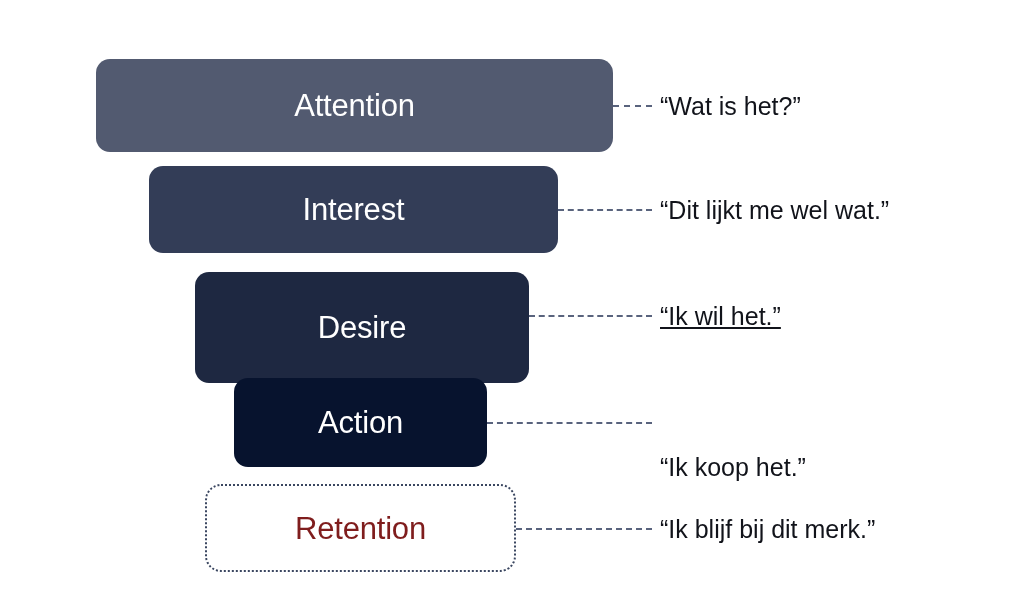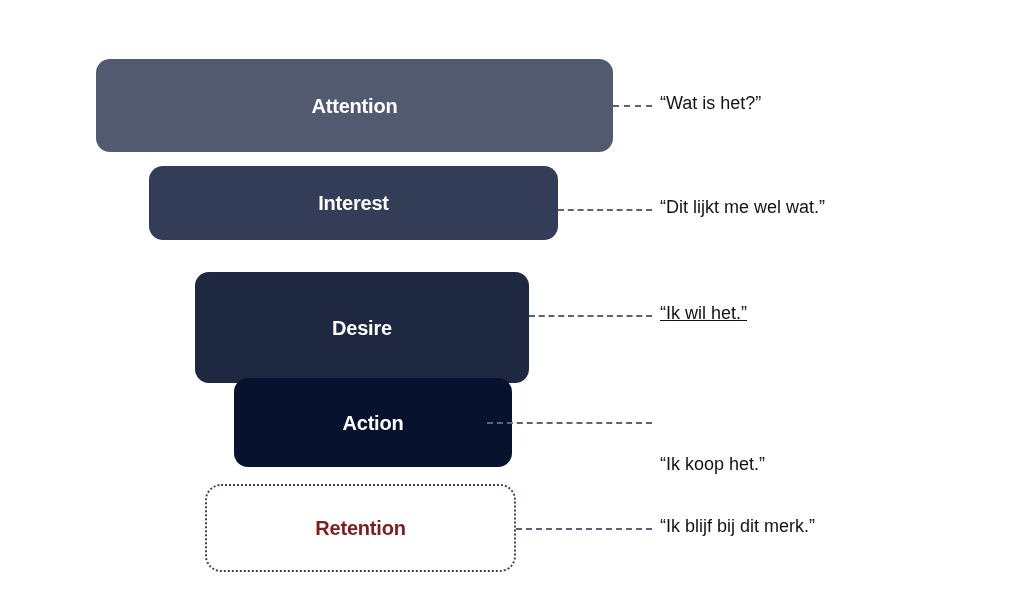--- a/index.html
+++ b/index.html
@@ -29,75 +29,75 @@
   .stage-box {
     position: absolute;
     box-sizing: border-box;
     border-radius: 14px;
     display: flex;
     align-items: center;
     justify-content: center;
     text-align: center;
   }
   .stage-label {
-    font-size: 20px;
-    font-weight: bold;
+    font-size: 31px;
+    font-weight: normal;
     letter-spacing: -0.2px;
     line-height: 1;
     color: #ffffff;
   }
   .stage-box.outlined {
     background: #ffffff;
     border: 2px dotted #3a4660;
     border-radius: 16px;
   }
   .stage-box.outlined .stage-label {
     color: #141b33;
   }
   .connector-line {
     position: absolute;
     height: 0;
     border-top: 2px dashed #59637d;
   }
   .quote-text {
     position: absolute;
-    font-size: 18px;
+    font-size: 25px;
     font-weight: normal;
     color: #11131a;
     white-space: nowrap;
     line-height: 1;
   }
 </style>
 </head>
 <body>
 
 <div id="funnel-canvas">
     <div class="stage-row">
       <div class="stage-box" style="left: 96px; top: 59px; width: 517px; height: 93px; background: rgb(82, 90, 112);">
         <span class="stage-label">Attention</span>
       </div>
       <div class="connector-line" style="left: 613px; top: 105px; width: 39px; border-top-color: rgb(89, 99, 125);"></div>
       <div class="quote-text" style="left: 660px; top: 94px;">“Wat is het?”</div>
     </div>
     <div class="stage-row">
-      <div class="stage-box" style="left: 149px; top: 166px; width: 409px; height: 74px; background: rgb(51, 61, 87);">
+      <div class="stage-box" style="left: 149px; top: 166px; width: 409px; height: 87px; background: rgb(51, 61, 87);">
         <span class="stage-label">Interest</span>
       </div>
       <div class="connector-line" style="left: 558px; top: 209px; width: 94px; border-top-color: rgb(89, 99, 125);"></div>
       <div class="quote-text" style="left: 660px; top: 198px;">“Dit lijkt me wel wat.”</div>
     </div>
     <div class="stage-row">
       <div class="stage-box" style="left: 195px; top: 272px; width: 334px; height: 111px; background: rgb(30, 40, 65);">
         <span class="stage-label">Desire</span>
       </div>
       <div class="connector-line" style="left: 529px; top: 315px; width: 123px; border-top-color: rgb(89, 99, 125);"></div>
       <div class="quote-text" style="left: 660px; top: 304px; text-decoration: underline;">“Ik wil het.”</div>
     </div>
     <div class="stage-row">
-      <div class="stage-box" style="left: 234px; top: 378px; width: 278px; height: 89px; background: rgb(7, 19, 46);">
+      <div class="stage-box" style="left: 234px; top: 378px; width: 253px; height: 89px; background: rgb(7, 19, 46);">
         <span class="stage-label">Action</span>
       </div>
       <div class="connector-line" style="left: 487px; top: 422px; width: 165px; border-top-color: rgb(89, 99, 125);"></div>
       <div class="quote-text" style="left: 660px; top: 411px; margin-top: 44px;">“Ik koop het.”</div>
     </div>
     <div class="stage-row">
       <div class="stage-box outlined" style="left: 205px; top: 484px; width: 311px; height: 88px; border-color: rgb(58, 70, 96);">
         <span class="stage-label" style="color: #7f1d1d;">Retention</span>
       </div>
       <div class="connector-line" style="left: 516px; top: 528px; width: 136px; border-top-color: rgb(89, 99, 125);"></div>

